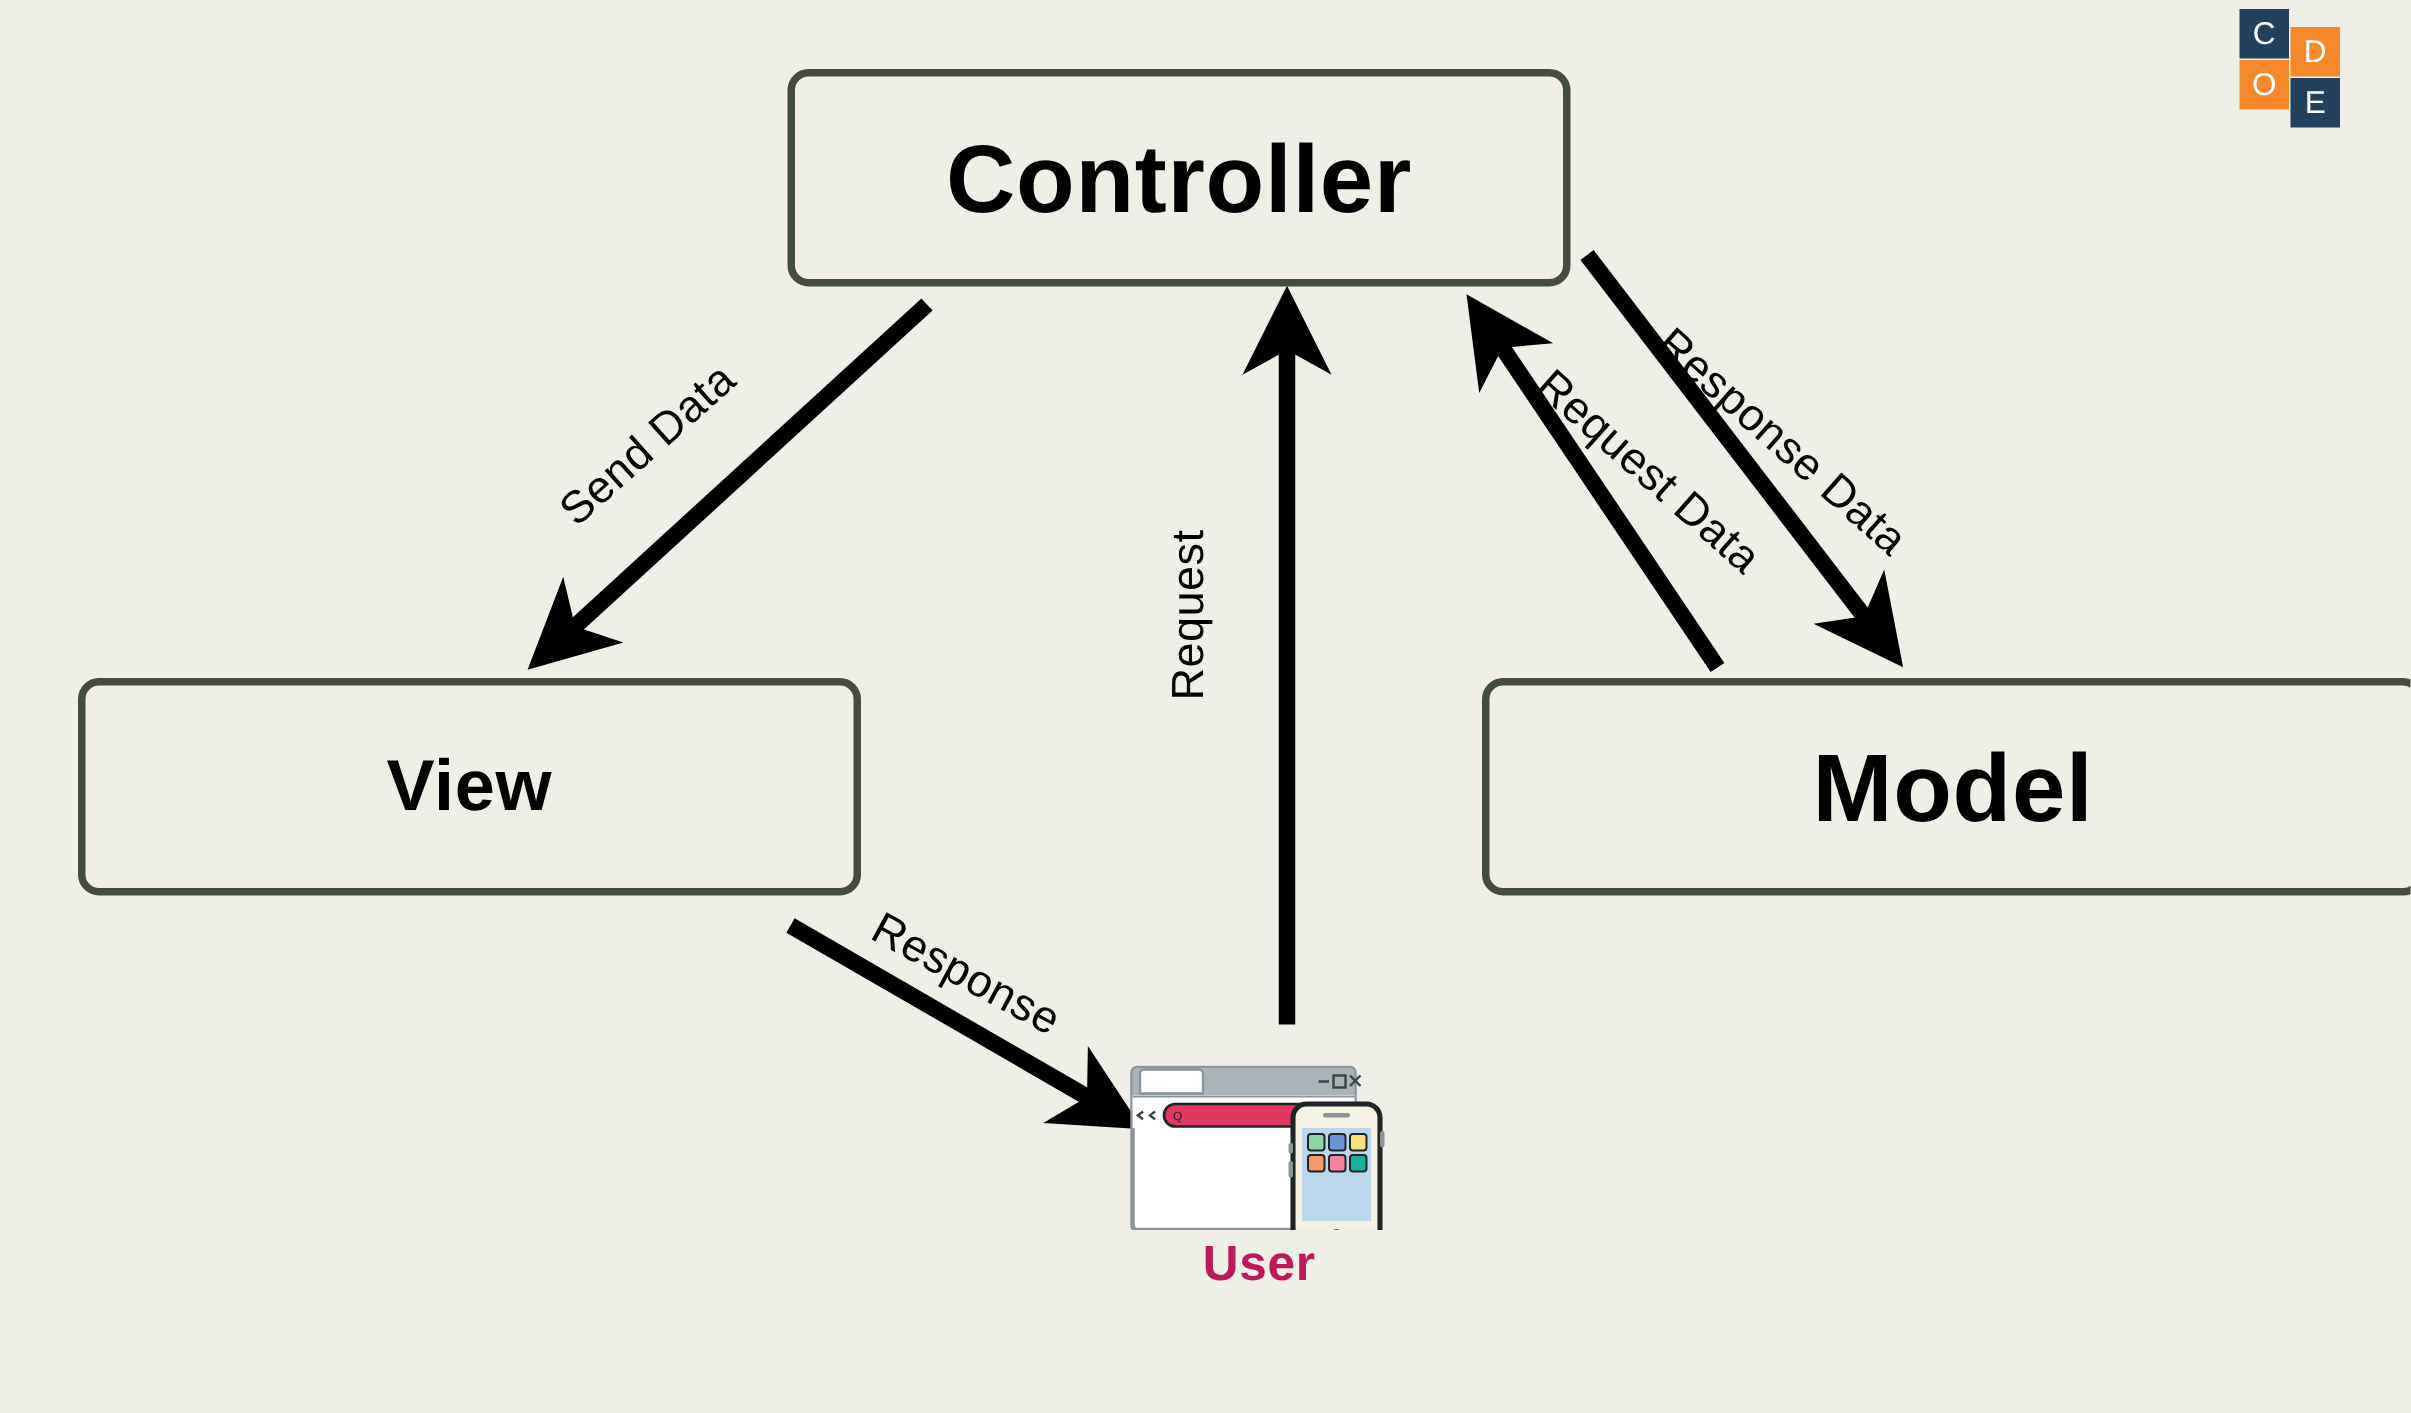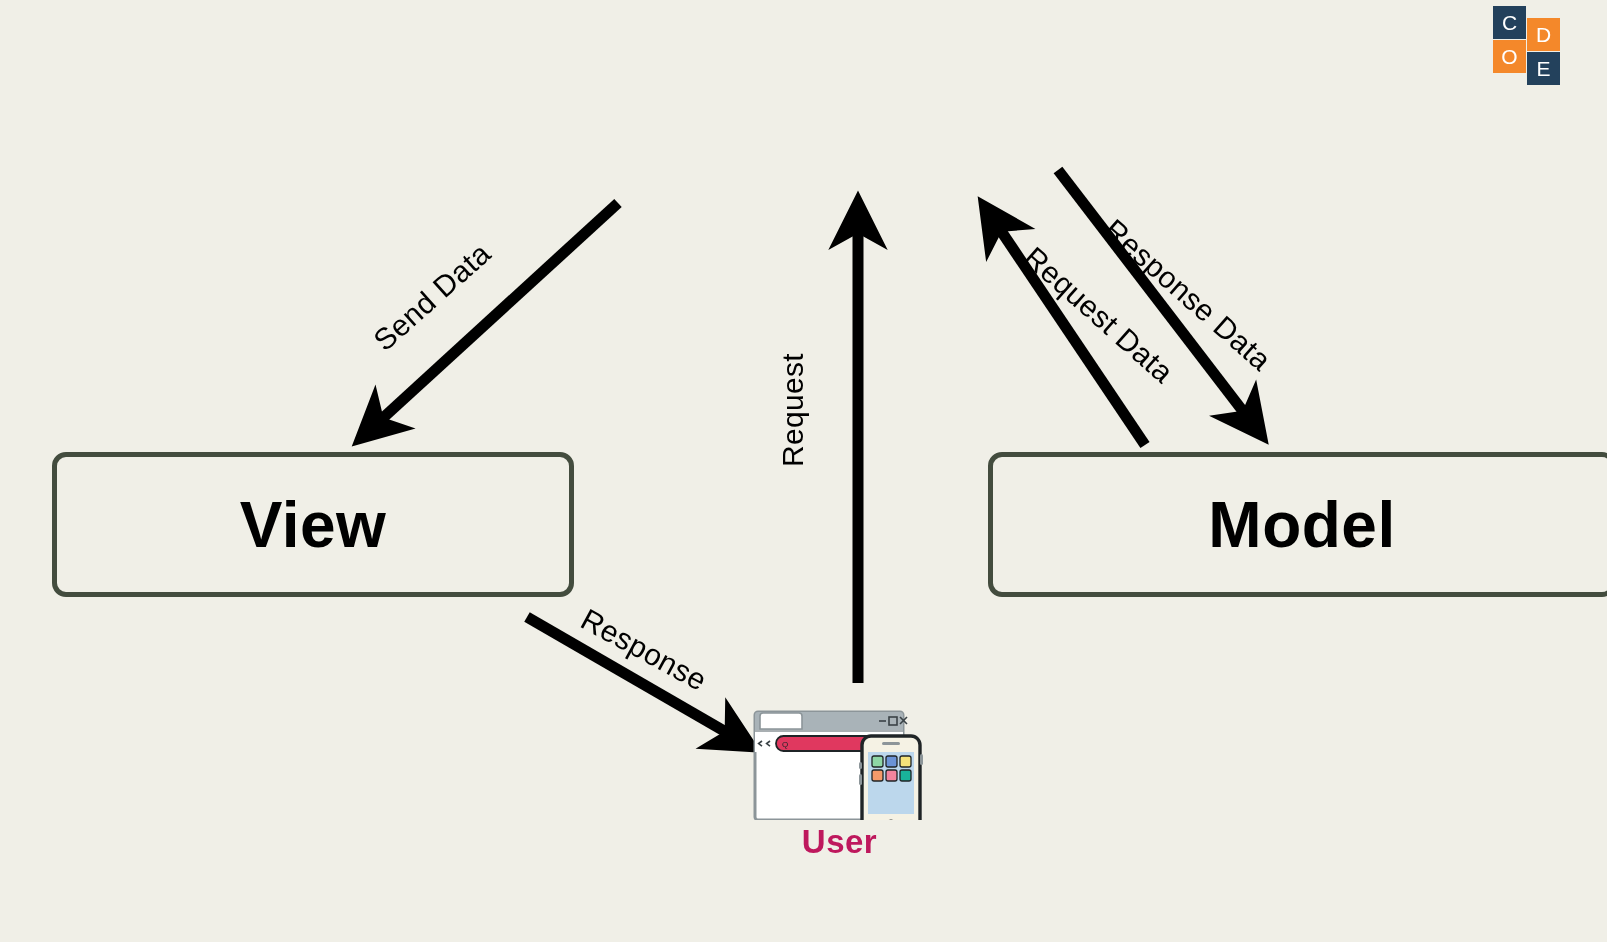--- a/index.html
+++ b/index.html
@@ -30,21 +30,21 @@
     border-radius: 14px;
     background: #f0efe7;
     display: flex;
     align-items: center;
     justify-content: center;
     color: #000;
     font-weight: bold;
     letter-spacing: 0.5px;
   }
   #node-controller { left: 525px;  top: 46px;  width: 522px; height: 145px; font-size: 64px; }
-  #node-view       { left: 52px;   top: 452px; width: 522px; height: 145px; font-size: 64px; }
+  #node-view       { left: 52px;   top: 452px; width: 522px; height: 145px; font-size: 48px; }
   #node-model      { left: 988px;  top: 452px; width: 628px; height: 145px; font-size: 64px; }
 
   
   #arrows {
     position: absolute;
     left: 0; top: 0;
     width: 1607px;
     height: 942px;
     pointer-events: none;
   }
@@ -127,20 +127,23 @@
 
     <line x1="858" y1="683" x2="858" y2="218" stroke="#000" stroke-width="11" marker-end="url(#ah)"></line>
 
     <line x1="1058" y1="170" x2="1252" y2="423" stroke="#000" stroke-width="11" marker-end="url(#ah)"></line>
 
     <line x1="1145" y1="445" x2="993" y2="219" stroke="#000" stroke-width="11" marker-end="url(#ah)"></line>
 
     <line x1="527" y1="617" x2="738" y2="739" stroke="#000" stroke-width="11" marker-end="url(#ah)"></line>
   </svg>
 
+  <div class="node" id="node-controller">
+    <span>Controller</span>
+  </div>
 
   <div class="node" id="node-view">
     <span>View</span>
   </div>
 
   <div class="node" id="node-model">
     <span>Model</span>
   </div>
 
   <div class="edge-label" id="label-send-data">Send Data</div>

